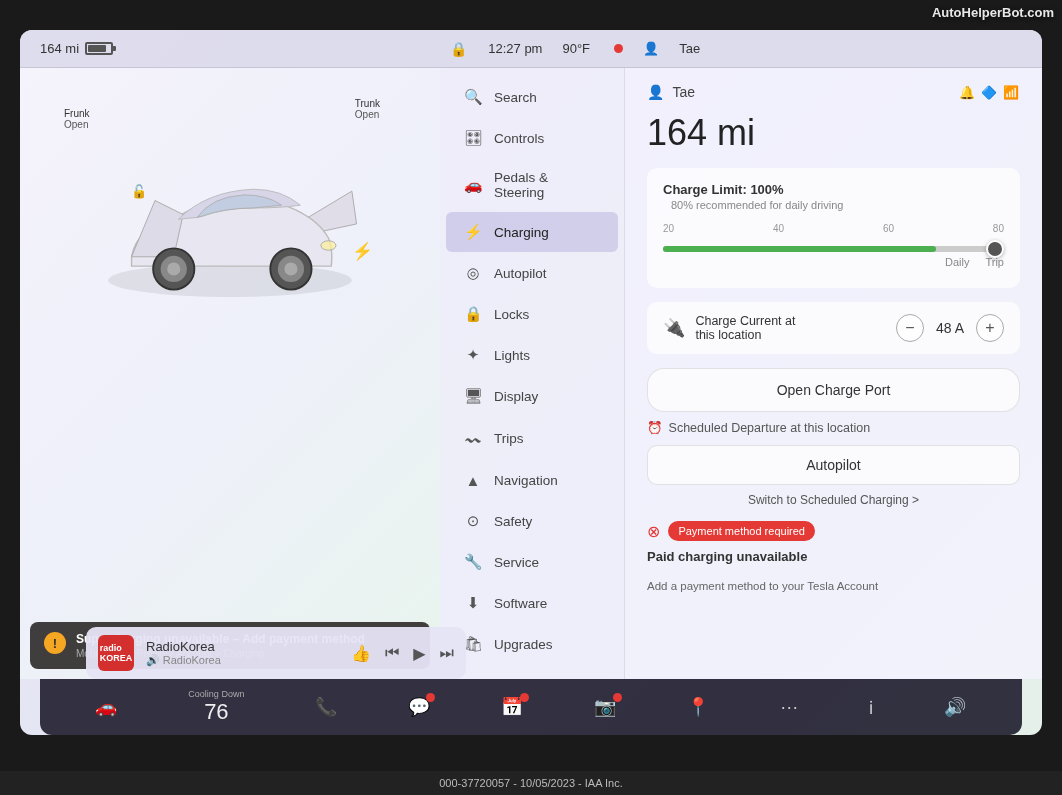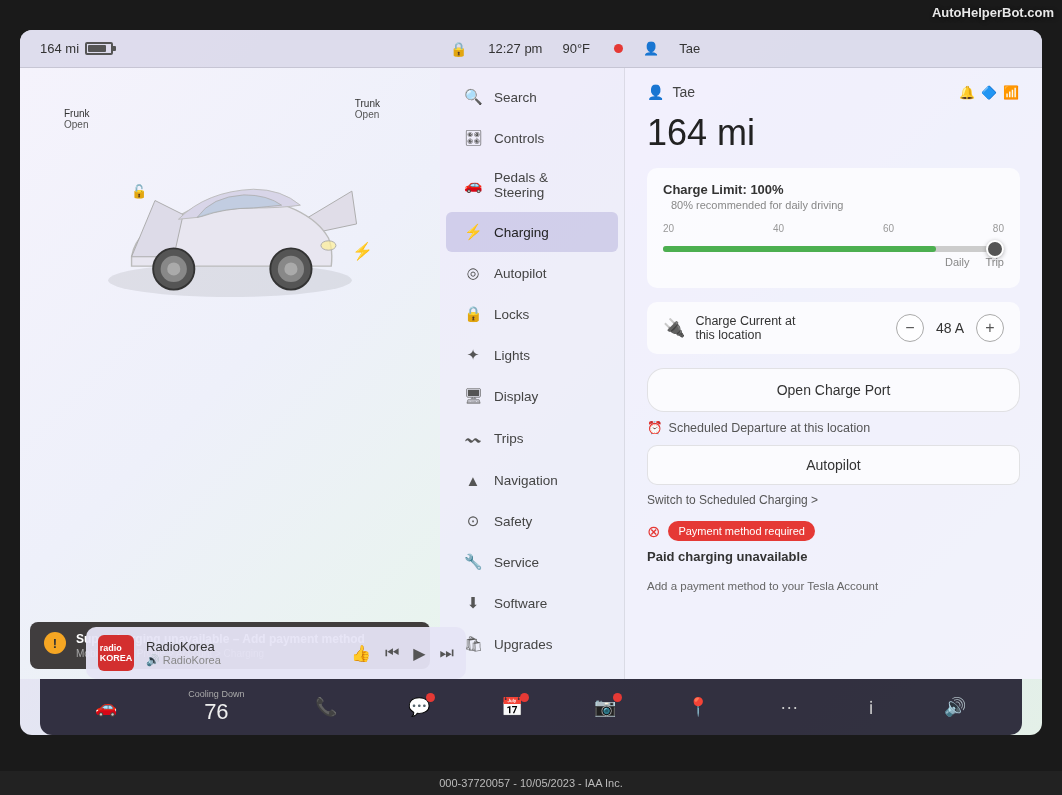--- a/index.html
+++ b/index.html
@@ -366,20 +366,21 @@
       cursor: pointer;
       text-align: center;
       margin-bottom: 8px;
     }
     .switch-link {
       font-size: 12px;
       color: #555;
       cursor: pointer;
       margin-bottom: 14px;
       display: block;
+      text-align: center;
     }
 
     .payment-error {
       display: flex;
       align-items: center;
       gap: 8px;
       margin-bottom: 8px;
     }
     .payment-badge {
       background: #e53935;

